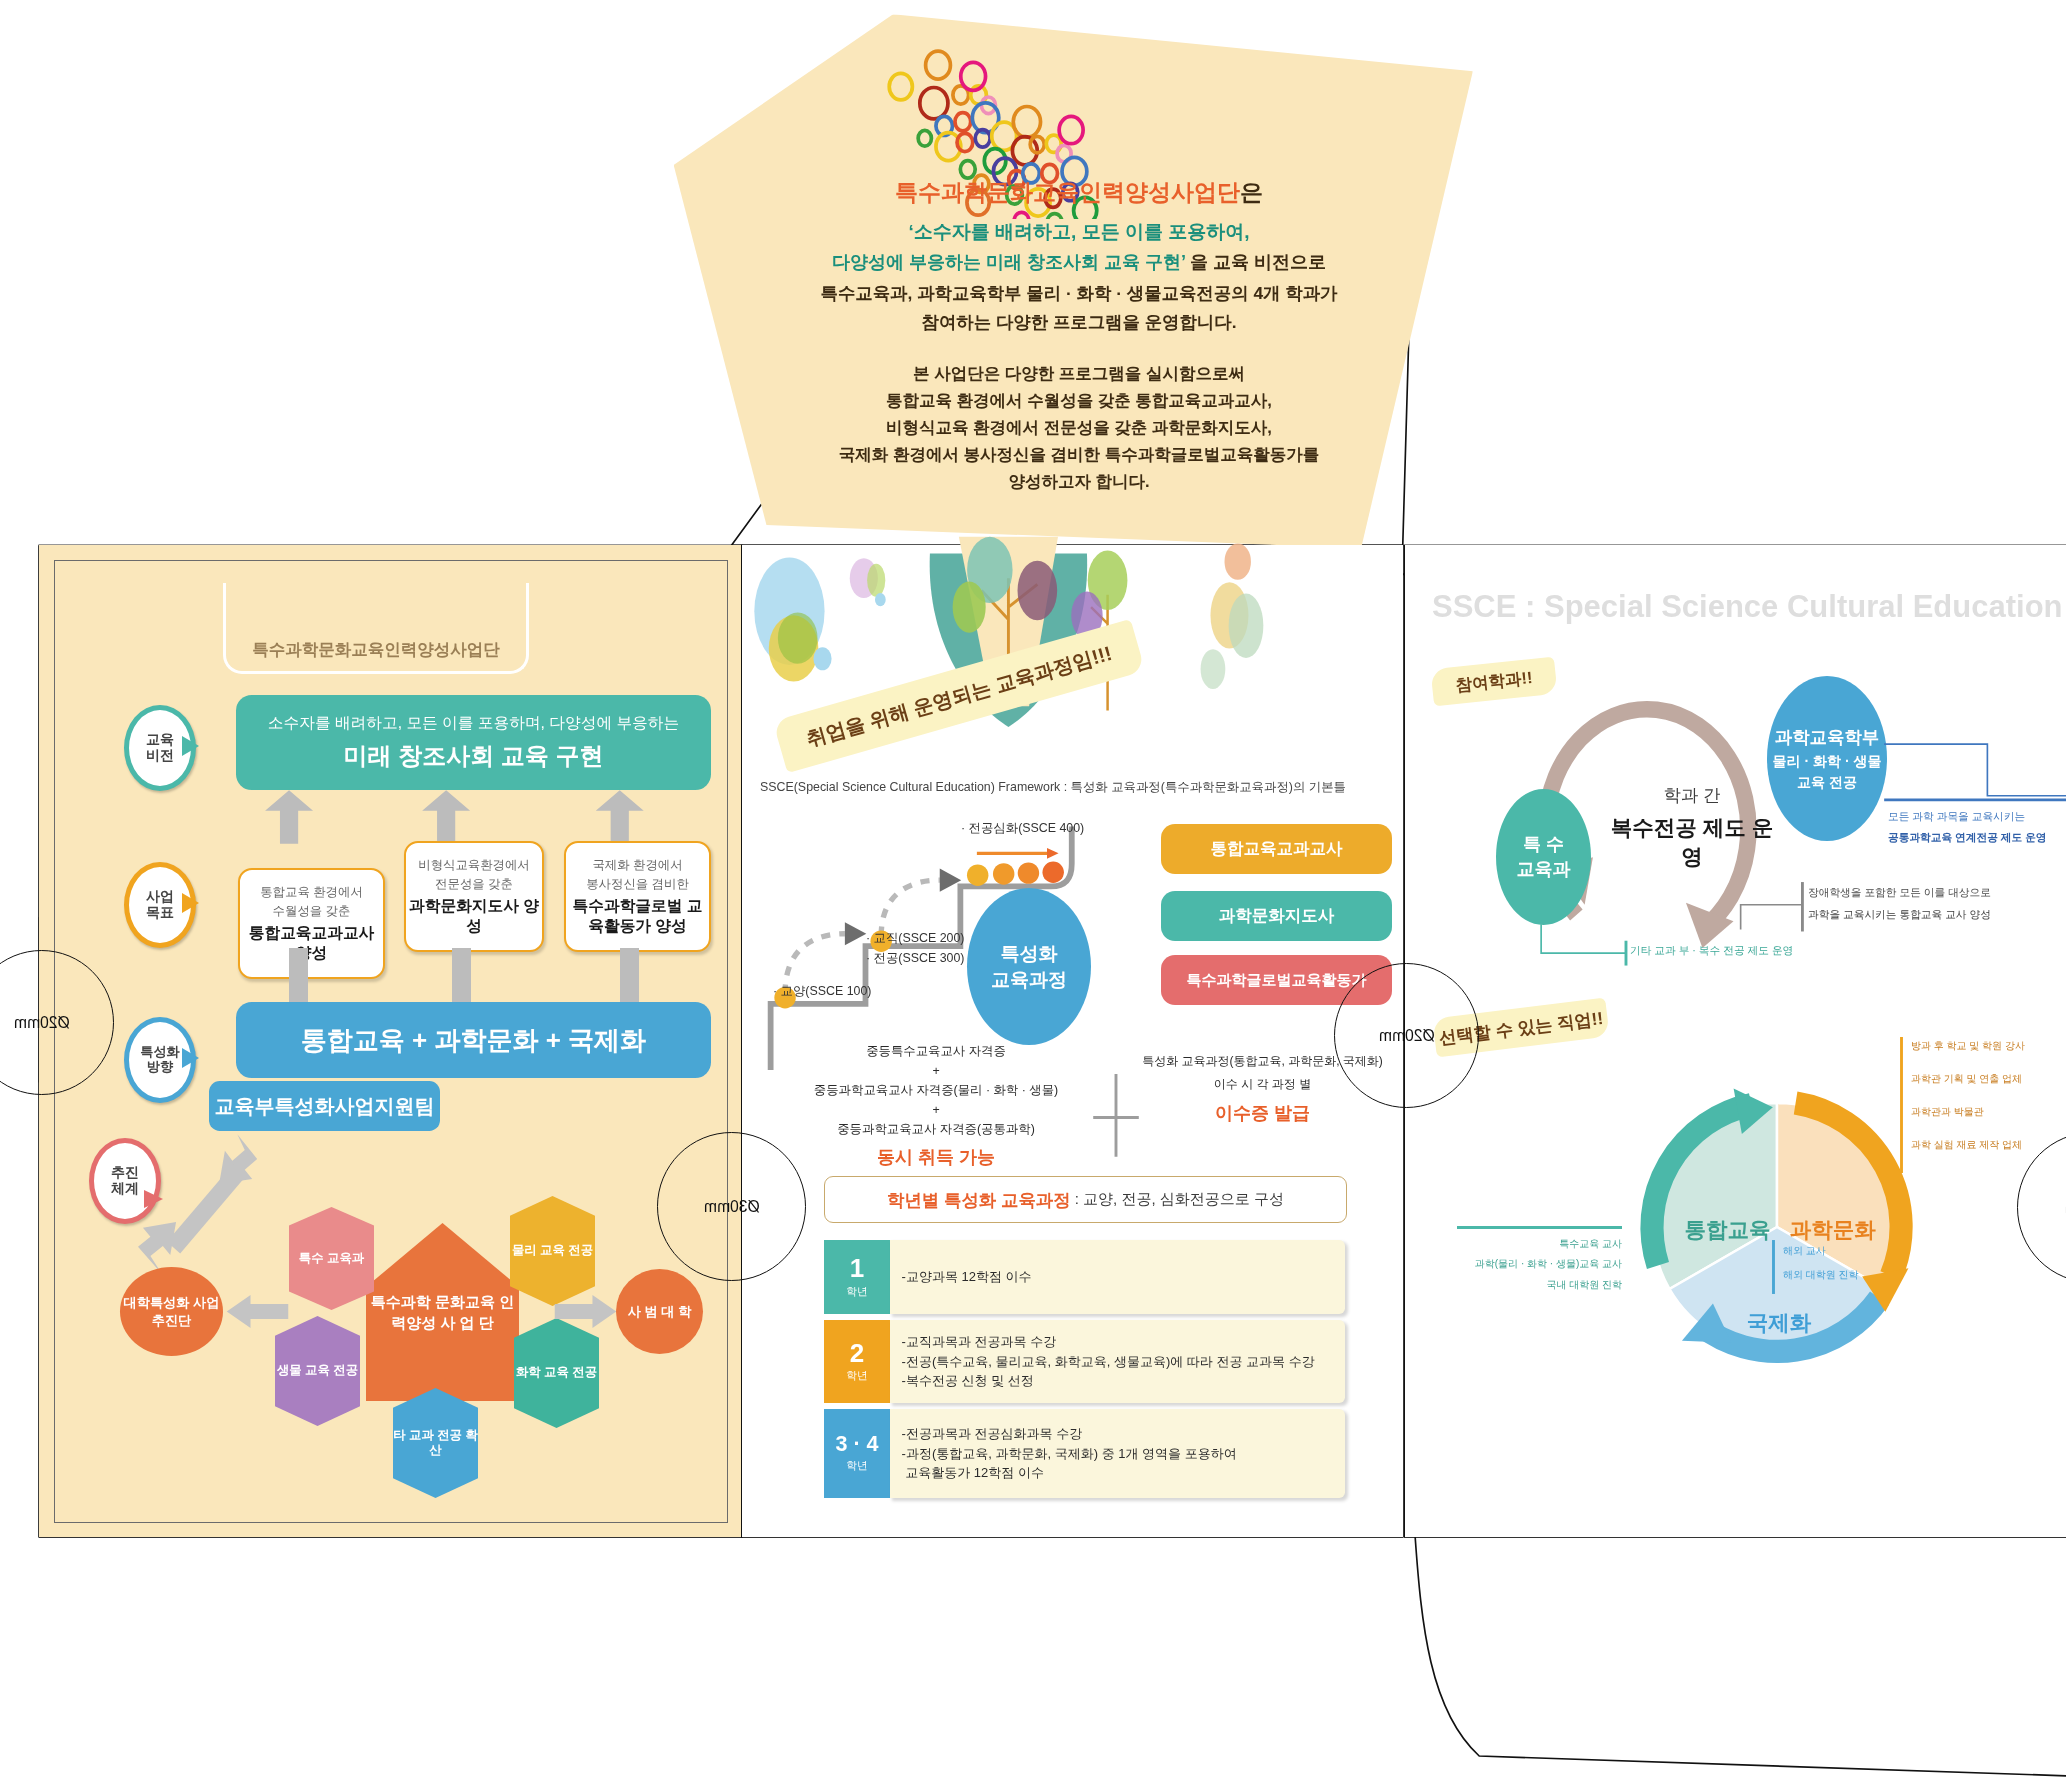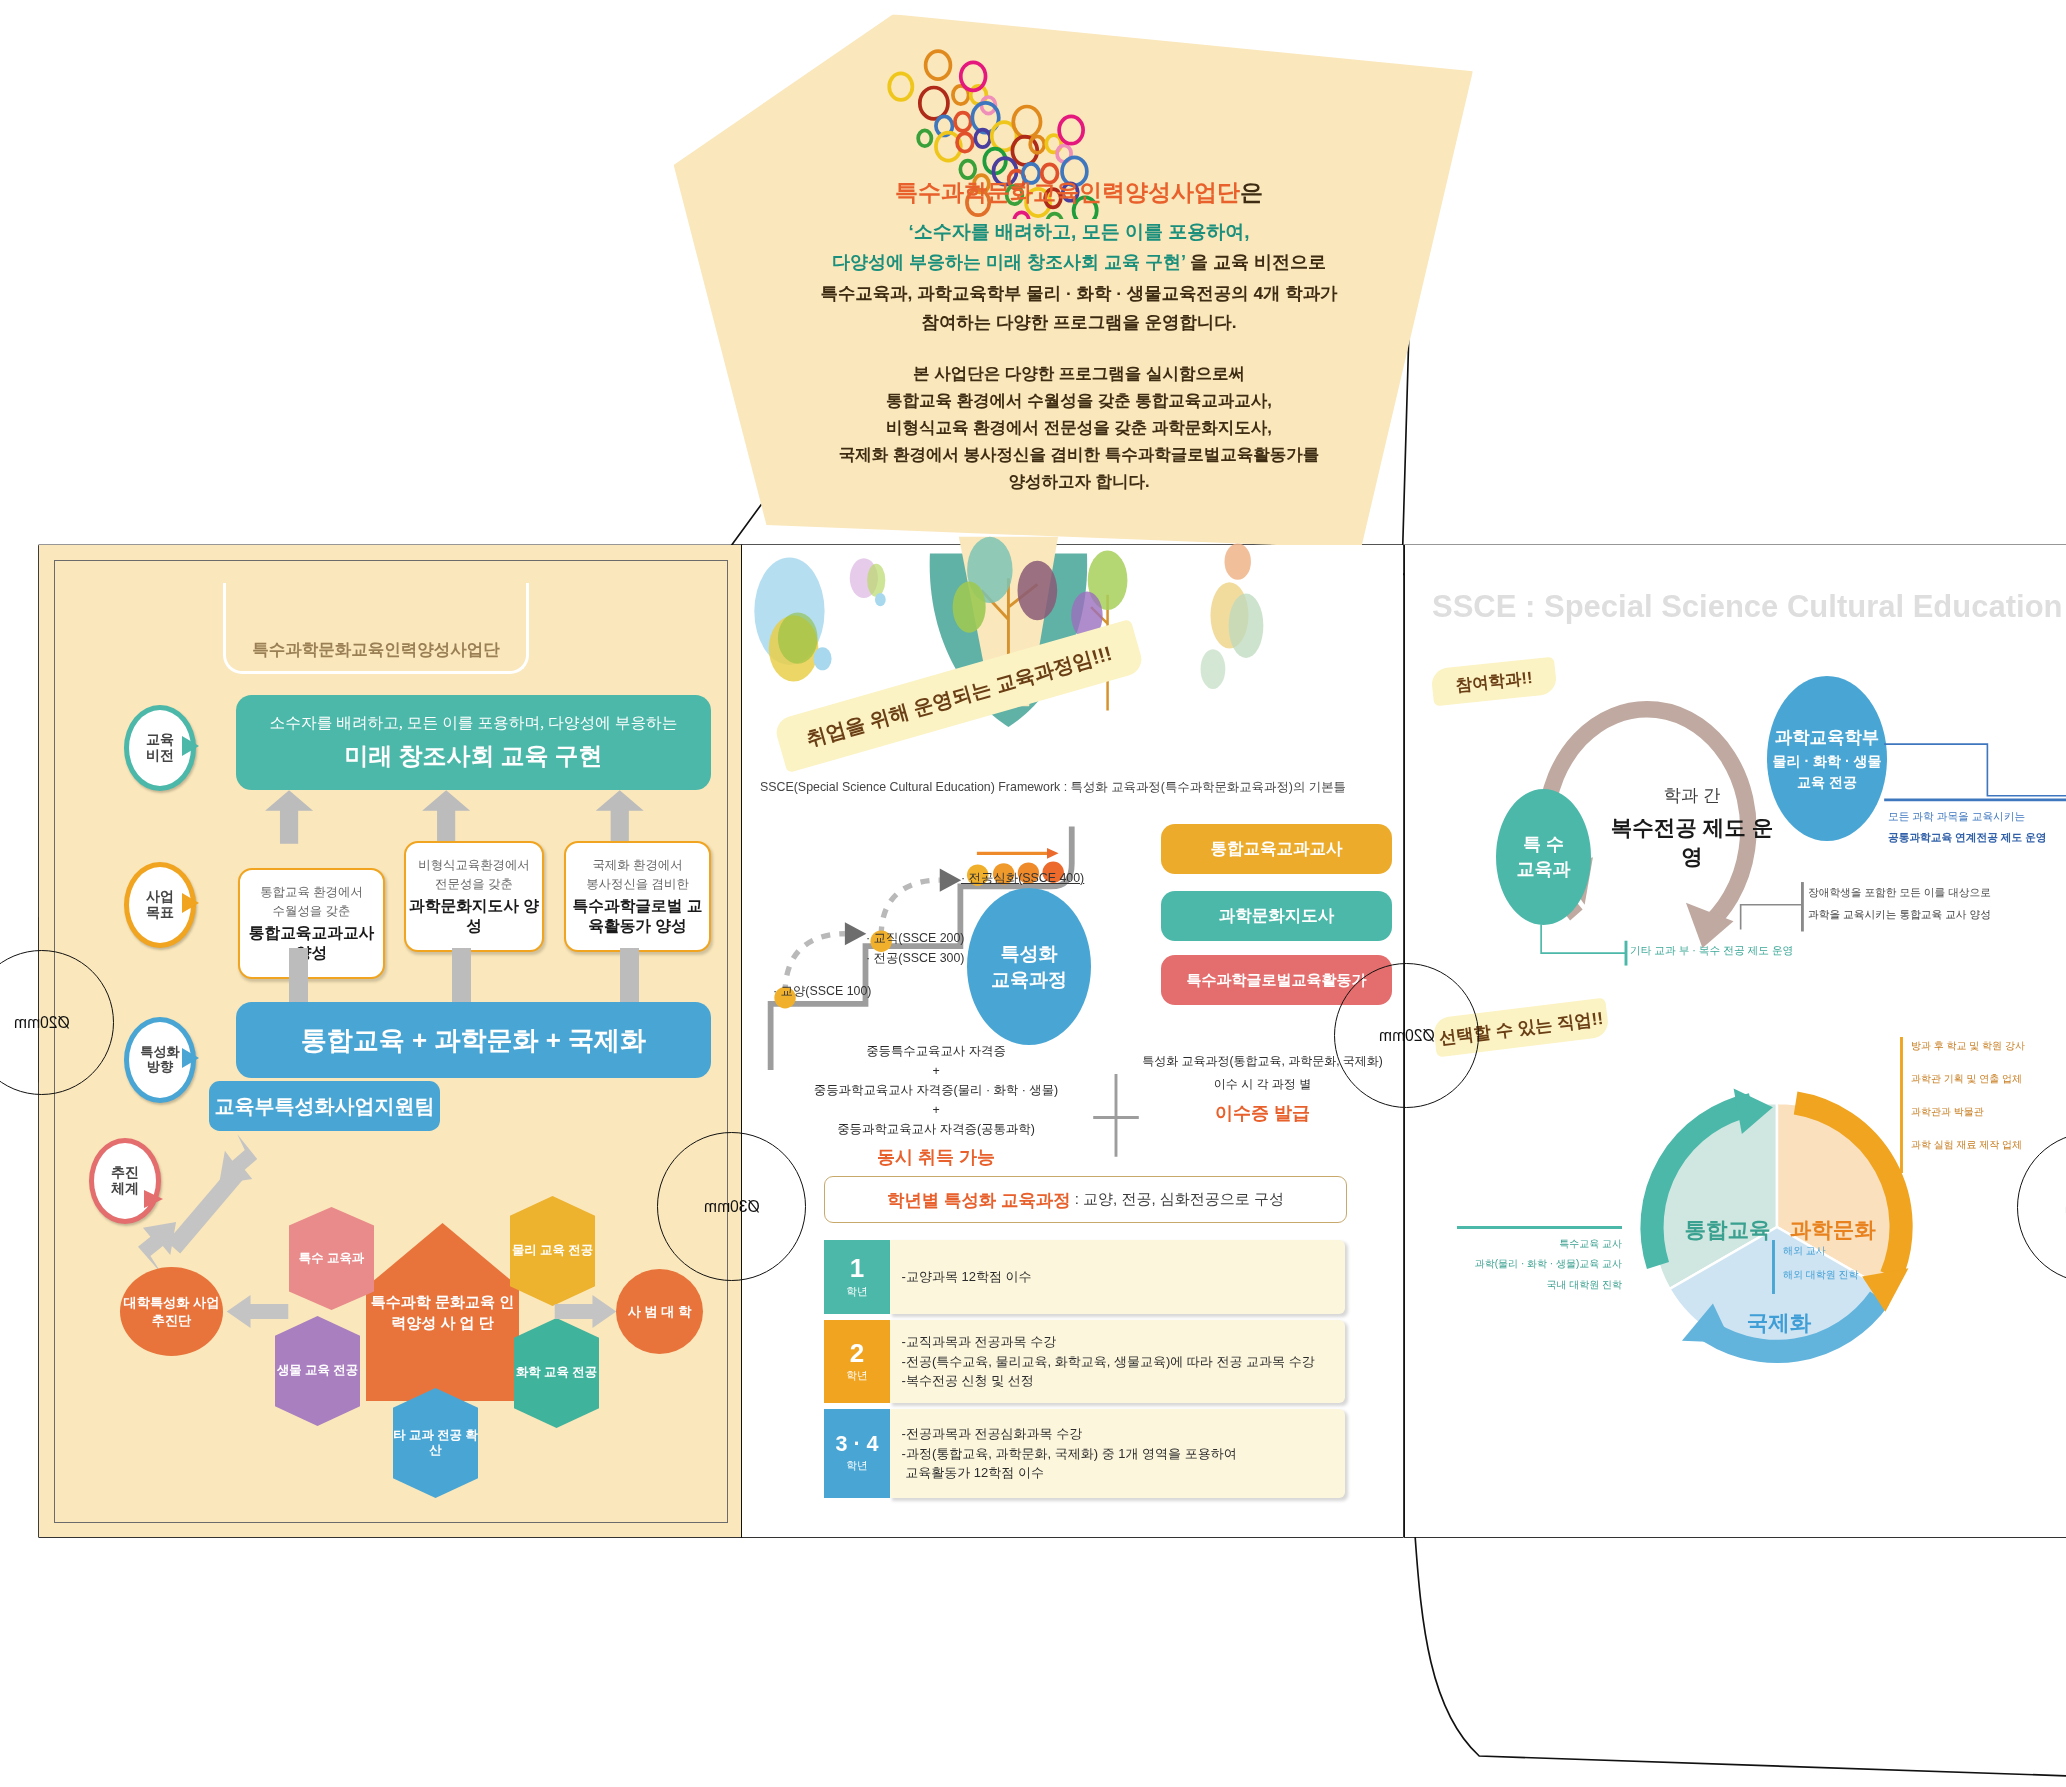--- a/index.html
+++ b/index.html
@@ -177,21 +177,21 @@
   <div class="abs nosel" style="left:223px;top:583px;width:306px;height:91px;border:3.7px solid #fff;border-top:none;border-radius:0 0 19px 19px;display:flex;align-items:flex-end;justify-content:center;padding-bottom:10px;box-sizing:border-box;">
     <span style="font-size:16.5px;font-weight:bold;color:#9a7f55;">특수과학문화교육인력양성사업단</span>
   </div>
 
   <div class="bubbleLabel abs" style="left:124px;top:705px;width:62px;height:76px;border:5.8px solid #4bb8a9;font-size:14px;">
     <span>교육</span>
     <span>비전</span>
   </div>
   <div class="abs" style="left:182px;top:736px;width:0;height:0;border-top:10.7px solid transparent;border-bottom:10.7px solid transparent;border-left:17.4px solid #4bb8a9;"></div>
 
-  <div class="roundBox abs" style="left:236px;top:695px;width:475px;height:95px;background:#4bb8a9;padding:0 10.7px;box-sizing:border-box;font-family:Liberation Serif, serif;">
+  <div class="roundBox abs" style="left:236px;top:695px;width:475px;height:95px;background:#4bb8a9;padding:0 10.7px;box-sizing:border-box;">
     <span style="font-size:15.7px;font-weight:normal;">소수자를 배려하고, 모든 이를 포용하며, 다양성에 부응하는</span>
     <span style="font-size:24px;margin-top:5.8px;">미래 창조사회 교육 구현</span>
   </div>
 
   <svg class="abs" style="left:256px;top:790px;" width="434" height="54" viewBox="0 0 1050 130">
     <g fill="#bcbcbc">
       <path d="M58 130 V50 H22 L80 0 L138 50 H102 V130 Z"></path>
       <path d="M438 130 V50 H402 L460 0 L518 50 H482 V130 Z"></path>
       <path d="M858 130 V50 H822 L880 0 L938 50 H902 V130 Z"></path>
     </g>
@@ -346,21 +346,21 @@
     <circle cx="705" cy="151" r="26" fill="#ec6a2b"></circle>
     <g stroke="#ef8a2b" stroke-width="8" fill="none">
         <path d="M520 105 H690"></path>
       </g>
     <path d="M690 92 L718 105 L690 118 Z" fill="#ec6a2b"></path>
   </svg>
 
   <div class="stepLbl" style="left:773px;top:983px;">· 교양(SSCE 100)</div>
   <div class="stepLbl" style="left:866px;top:930px;">· 교직(SSCE 200)</div>
   <div class="stepLbl" style="left:866px;top:950px;">· 전공(SSCE 300)</div>
-  <div class="stepLbl" style="left:961px;top:870px;text-decoration:underline;">· 전공심화(SSCE 400)</div>
+  <div class="stepLbl" style="left:961px;top:820px;">· 전공심화(SSCE 400)</div>
 
   <div class="abs nosel" style="left:967px;top:888px;width:124px;height:157px;border-radius:50%;background:#49a6d4;
               display:flex;flex-direction:column;align-items:center;justify-content:center;color:#fff;font-weight:bold;font-size:19px;line-height:1.35;">
     <span>특성화</span>
     <span>교육과정</span>
   </div>
 
   <div class="outBox" style="left:1161px;top:824px;width:231px;height:50px;background:#edab2b;">
     <span>통합교육교과교사</span>
   </div>

